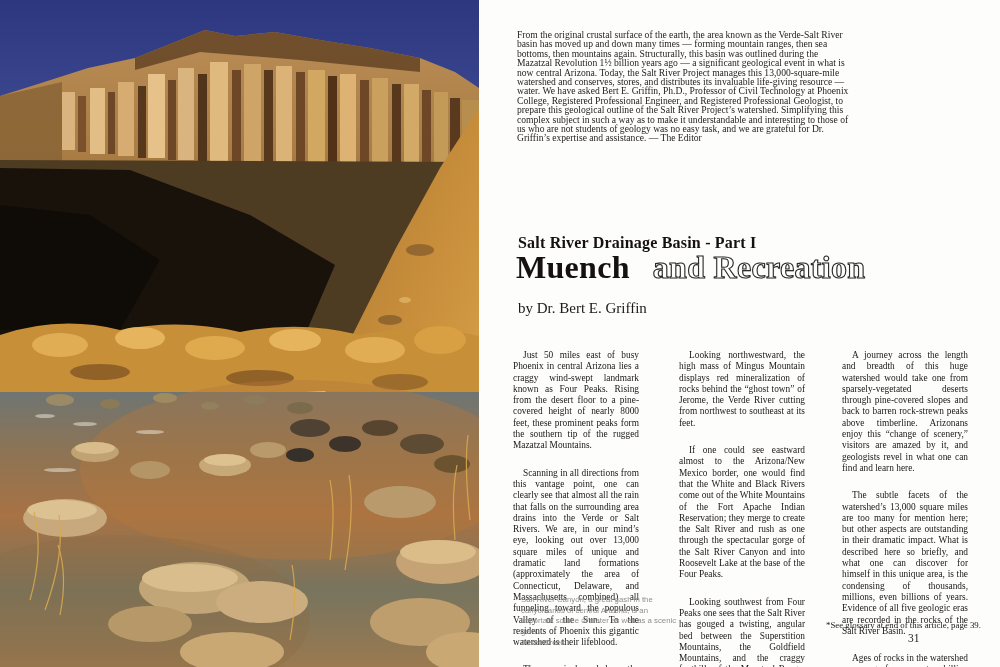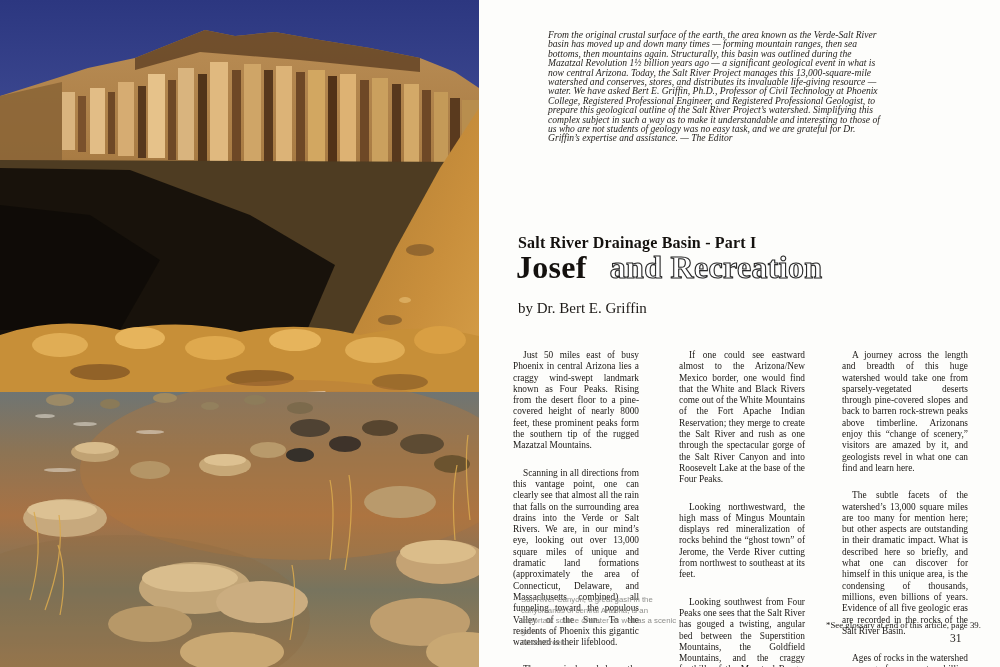--- a/index.html
+++ b/index.html
@@ -4,22 +4,22 @@
 <style>
   html,body { margin:0; padding:0; background:#ffffff; }
   .page {
     position:relative; width:1000px; height:667px; background:#fdfdfb;
     overflow:hidden; font-family:"Liberation Serif", serif; color:#181614;
   }
   .photo { position:absolute; left:0; top:0; width:479px; height:667px; }
   .photo svg { display:block; }
 
   .intro {
-    position:absolute; left:548px; top:30px; width:334px;
-    font-style:italic; font-size:9.6px; line-height:9.4px; color:#201d1a;
+    position:absolute; left:517px; top:30px; width:334px;
+    font-size:9.6px; line-height:9.4px; color:#201d1a;
     text-align:left;
   }
   .kicker {
     position:absolute; left:518px; top:234px; font-size:16px; font-weight:bold;
     color:#14110e; letter-spacing:0.2px; white-space:nowrap;
   }
   .headline {
     position:absolute; left:516px; top:249px; font-size:32px; font-weight:bold;
     color:#14110e; white-space:nowrap; letter-spacing:0.3px;
   }
@@ -37,21 +37,21 @@
   .col p.noindent { text-indent:0; }
   .col1 { left:497px; } .col2 { left:663px; } .col3 { left:826px; }
 
   .caption {
     position:absolute; left:521px; top:595px; width:160px;
     font-family:Liberation Sans, sans-serif; font-size:7.8px; line-height:10.6px;
     color:#8f8f8c;
   }
   .credit { font-weight:bold; margin-top:1px; }
   .footnote { position:absolute; left:826px; top:620px; font-size:8.8px; color:#1b1815; }
-  .pagenum { position:absolute; left:950px; top:632px; font-size:11.5px; color:#1b1815; }
+  .pagenum { position:absolute; left:908px; top:632px; font-size:11.5px; color:#1b1815; }
 </style>
 </head>
 <body>
 
 <div class="page">
 
   <div class="photo">
     <svg width="479" height="667" viewBox="0 0 479 667" preserveAspectRatio="none">
       <defs>
         <linearGradient id="sky" x1="0" y1="0" x2="0" y2="1">
@@ -214,34 +214,34 @@
         <path d="M290,640 q8,-45 2,-75"></path>
       </g>
     </svg>
   </div>
 
   <div class="intro">From the original crustal surface of the earth, the area known as the Verde-Salt River basin has moved up and down many times — forming mountain ranges, then sea bottoms, then mountains again. Structurally, this basin was outlined during the Mazatzal Revolution 1½ billion years ago — a significant geological event in what is now central Arizona. Today, the Salt River Project manages this 13,000-square-mile watershed and conserves, stores, and distributes its invaluable life-giving resource — water. We have asked Bert E. Griffin, Ph.D., Professor of Civil Technology at Phoenix College, Registered Professional Engineer, and Registered Professional Geologist, to prepare this geological outline of the Salt River Project’s watershed. Simplifying this complex subject in such a way as to make it understandable and interesting to those of us who are not students of geology was no easy task, and we are grateful for Dr. Griffin’s expertise and assistance. — The Editor</div>
 
   <div class="kicker">Salt River Drainage Basin - Part I</div>
 
   <div class="headline">
-    <span>Josef</span><span class="outline">and Recreation</span>
+    <span>Muench</span><span class="outline">and Recreation</span>
   </div>
 
   <div class="byline">by Dr. Bert E. Griffin</div>
 
   <div class="col col1">
     <p>Just 50 miles east of busy Phoenix in central Arizona lies a craggy wind-swept landmark known as Four Peaks. Rising from the desert floor to a pine-covered height of nearly 8000 feet, these prominent peaks form the southern tip of the rugged Mazatzal Mountains.</p>
     <p>Scanning in all directions from this vantage point, one can clearly see that almost all the rain that falls on the surrounding area drains into the Verde or Salt Rivers. We are, in our mind’s eye, looking out over 13,000 square miles of unique and dramatic land formations (approximately the area of Connecticut, Delaware, and Massachusetts combined) all funneling toward the populous Valley of the Sun. To the residents of Phoenix this gigantic watershed is their lifeblood.</p>
     <p>The area is bounded on the north by 200 miles of escarpment known as the Mogollon Rim, whose southern drainage flows toward Phoenix (north of the Rim the drainage flows to the Little Colorado River). Looking farther north to Flagstaff we see the young (geologically speaking) volcanic basalts* of San Francisco Mountain rising to over 12,000 feet,</p>
   </div>
 
   <div class="col col2">
+    <p>Looking northwestward, the high mass of Mingus Mountain displays red mineralization of rocks behind the “ghost town” of Jerome, the Verde River cutting from northwest to southeast at its feet.</p>
     <p>If one could see eastward almost to the Arizona/New Mexico border, one would find that the White and Black Rivers come out of the White Mountains of the Fort Apache Indian Reservation; they merge to create the Salt River and rush as one through the spectacular gorge of the Salt River Canyon and into Roosevelt Lake at the base of the Four Peaks.</p>
-    <p>Looking northwestward, the high mass of Mingus Mountain displays red mineralization of rocks behind the “ghost town” of Jerome, the Verde River cutting from northwest to southeast at its feet.</p>
     <p>Looking southwest from Four Peaks one sees that the Salt River has gouged a twisting, angular bed between the Superstition Mountains, the Goldfield Mountains, and the craggy foothills of the Mazatzal Range. Today, four huge dams hold back shimmering lakes in deep canyons. The easternmost of these lakes, and by far the largest, is Roosevelt Lake. The others, looking downstream toward Phoenix, are Apache, Canyon, and Saguaro Lakes.</p>
 
   </div>
 
   <div class="col col3">
     <p>A journey across the length and breadth of this huge watershed would take one from sparsely-vegetated deserts through pine-covered slopes and back to barren rock-strewn peaks above timberline. Arizonans enjoy this “change of scenery,” visitors are amazed by it, and geologists revel in what one can find and learn here.</p>
     <p>The subtle facets of the watershed’s 13,000 square miles are too many for mention here; but other aspects are outstanding in their dramatic impact. What is described here so briefly, and what one can discover for himself in this unique area, is the condensing of thousands, millions, even billions of years. Evidence of all five geologic eras are recorded in the rocks of the Salt River Basin.</p>
     <p>Ages of rocks in the watershed area range from over two billion years in some highly-metamorphosed rocks, to less than one thousand years in some recent volcanics.</p>
 
   </div>

